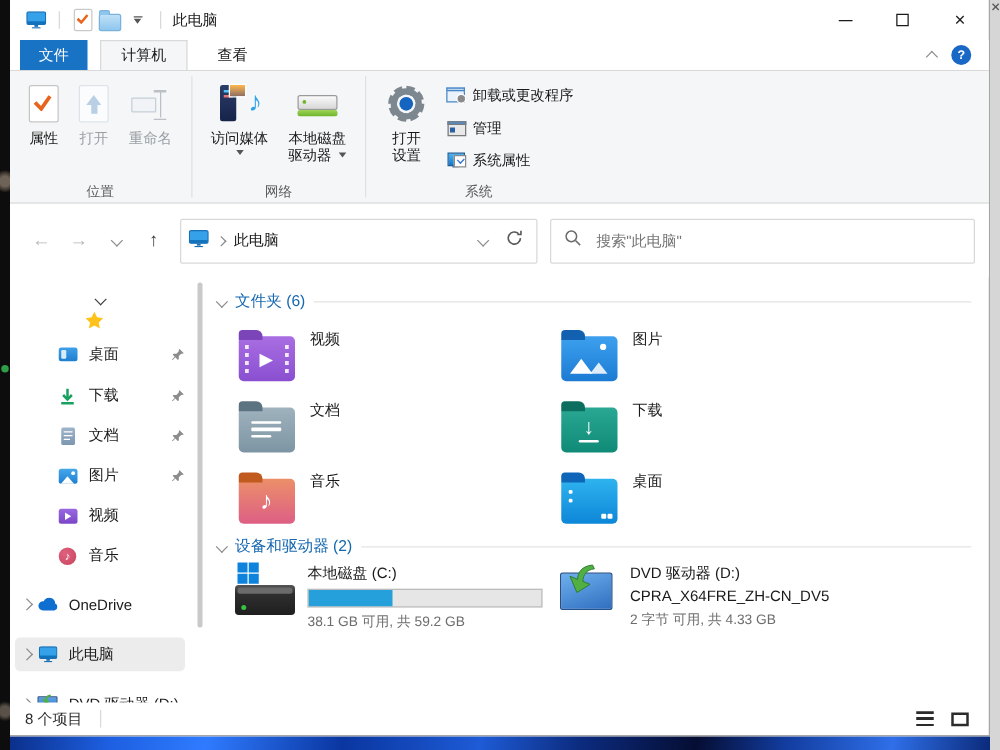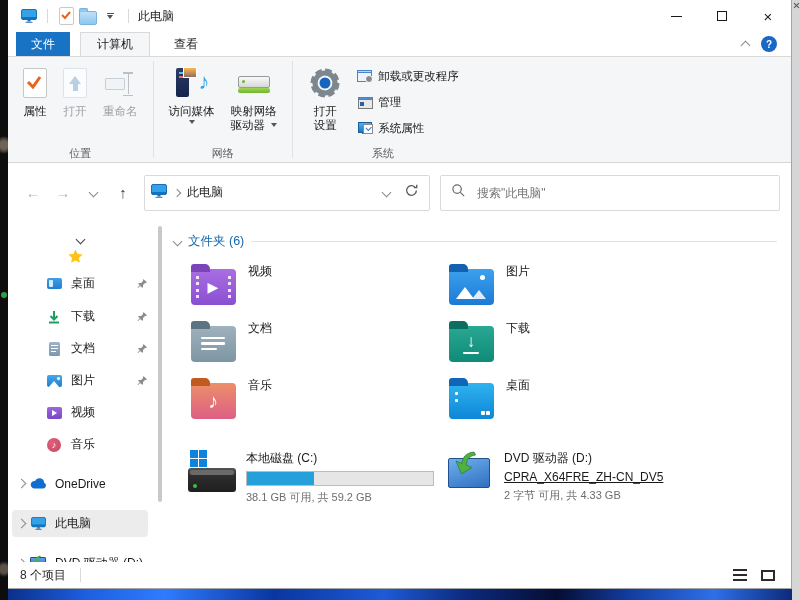--- a/index.html
+++ b/index.html
@@ -334,21 +334,21 @@
             <span class="tri-down" style="margin-top:2px"></span>
           </div>
           <div class="rbtn">
             <span class="ric">
               <span class="ic-mapdrive">
                   <span class="body"></span>
                   <span class="led"></span>
                   <span class="bar"></span>
                 </span>
             </span>
-            <span class="rlabel"><span>映射网络</span><br>
+            <span class="rlabel"><span>本地磁盘</span><br>
               <span>驱动器</span>
               <span class="tri-down" style="display:inline-block;margin-left:3px;vertical-align:2px;"></span>
             </span>
           </div>
         </div>
         <div class="glabel">网络</div>
       </div>
 
       <div class="gsep"></div>
 
@@ -644,20 +644,25 @@
           </span>
           <span class="tlabel">音乐</span>
         </div>
         <div class="tile" style="left:280px;top:150px;">
           <span class="ticon">
             <span class="folder f-desktop"><span class="g-dots"><i></i><i></i><i></i><i></i></span></span>
           </span>
           <span class="tlabel">桌面</span>
         </div>
 
+        <div class="sechdr" style="top:206px;">
+          <span class="chev chev-down"></span>
+          <span class="stitle">设备和驱动器 (2)</span>
+          <span class="line"></span>
+        </div>
 
         <div class="dtile" style="left:22px;top:228px;">
           <span class="dicon">
             <span class="winlogo">
                 <i></i>
                 <i></i>
                 <i></i>
                 <i></i>
               </span>
             <span class="hdd">
@@ -676,21 +681,21 @@
         <div class="dtile" style="left:280px;top:228px;">
           <span class="dicon">
             <span class="dvdbig">
               <svg width="26" height="26" viewBox="0 0 26 26">
                   <path d="M21 1 C12 2 9.5 7 9 12.5 L3 10 L8.5 23 L19 16.5 L13.2 14 C13.8 8.5 16 5 22.5 4 Z" fill="#52b043" stroke="#2e7d32" stroke-width="0.8"></path>
                 </svg>
             </span>
           </span>
           <span class="dinfo">
             <div class="dname">DVD 驱动器 (D:)</div>
-            <div class="dname" style="margin-top:3px;text-decoration:underline;">CPRA_X64FRE_ZH-CN_DV5</div>
+            <div class="dname" style="margin-top:3px;">CPRA_X64FRE_ZH-CN_DV5</div>
             <div class="dcap">2 字节 可用, 共 4.33 GB</div>
           </span>
         </div>
 
       </div>
     </div>
 
     <div class="statusbar">
       <span class="scount">8 个项目</span>
       <span class="ssep"></span>

